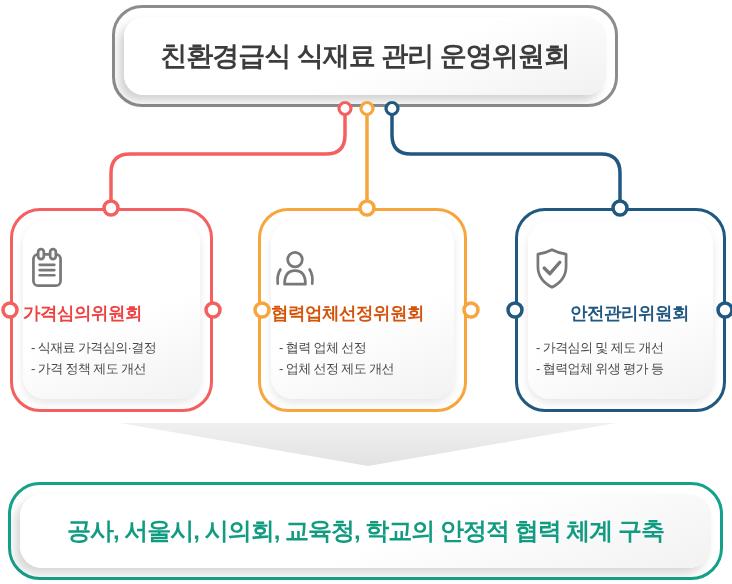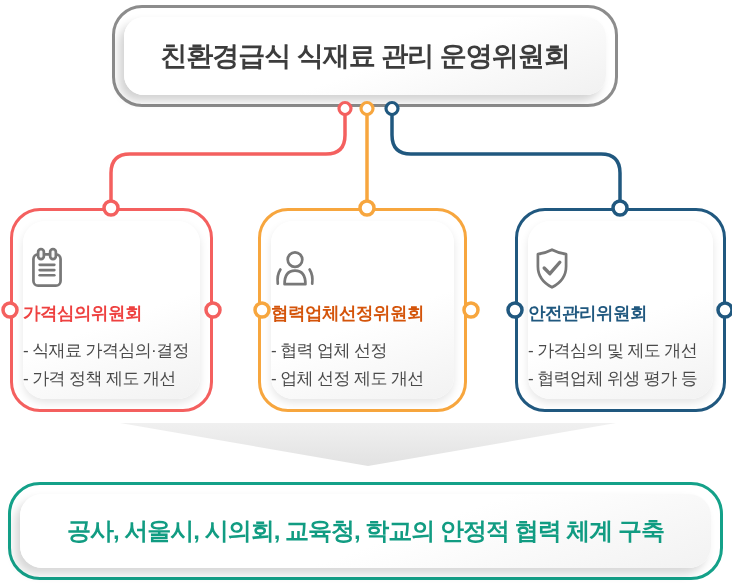--- a/index.html
+++ b/index.html
@@ -34,24 +34,24 @@
     background:linear-gradient(160deg,#ffffff 55%,#f2f2f2);
     box-shadow:0 4px 9px rgba(0,0,0,0.10);
     display:flex;flex-direction:column;align-items:flex-start;padding-top:24px;box-sizing:border-box;
   }
   .committee .icon{width:48px;height:48px;margin-bottom:8px;}
   .committee h2{
     margin:0 0 12px 0;font-size:17.5px;font-weight:bold;letter-spacing:-0.5px;white-space:nowrap;
   }
   .committee.red h2{color:#ee4140;}
   .committee.orange h2{color:#d4540a;}
-  .committee.blue h2{color:#20587f;}
+  .committee.blue h2{color:#20587f;margin-left:42px;}
   .bullets{text-align:left;}
   .bullets div{
-    font-size:17px;color:#4a4a4a;line-height:1.65;letter-spacing:-0.6px;white-space:nowrap;
+    font-size:13px;color:#4a4a4a;line-height:1.65;letter-spacing:-0.6px;white-space:nowrap;margin-left:8px;
   }
   
   .footer-box{
     position:absolute;left:8px;top:482px;width:715px;height:98px;
     border:3.5px solid #14a189;border-radius:32px;background:#ffffff;box-sizing:border-box;
   }
   .footer-box .inner{
     position:absolute;left:9px;top:9px;right:9px;bottom:9px;border-radius:22px;
     background:linear-gradient(160deg,#ffffff 55%,#f2f2f2);
     box-shadow:-5px 6px 10px rgba(0,0,0,0.16);

